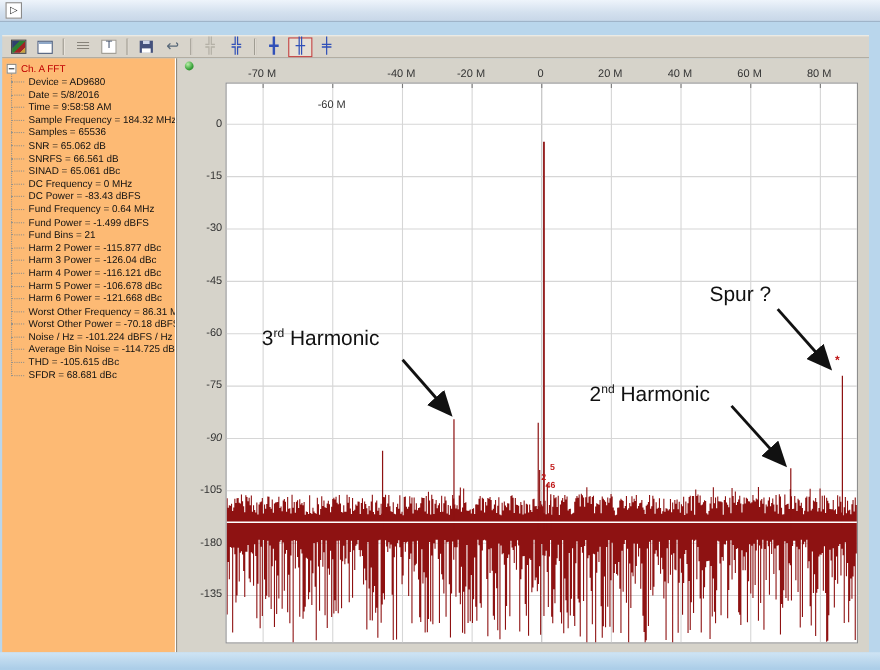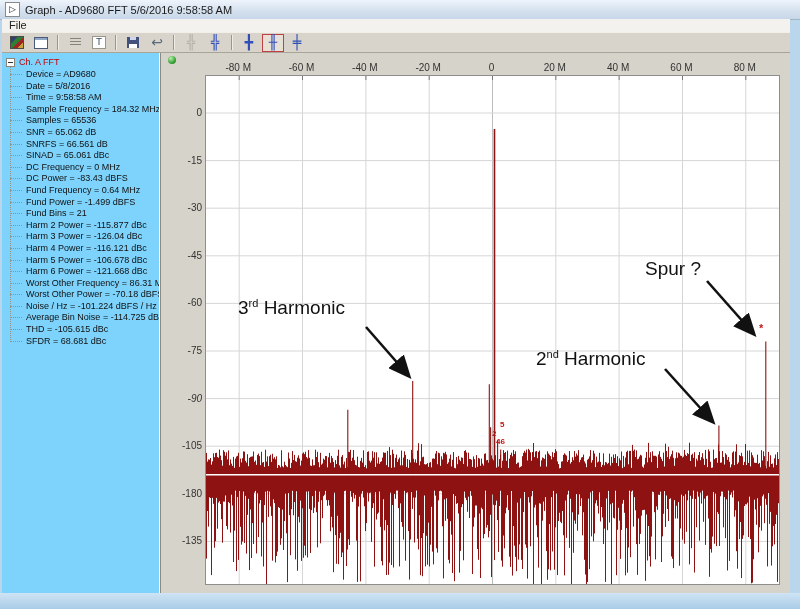--- a/index.html
+++ b/index.html
@@ -18,21 +18,21 @@
   .tb-sep{width:1px;height:15px;background:#9a968c;border-right:1px solid #f0ece4;margin:0 3px;}
   .ic{display:inline-block;font-family:"DejaVu Sans",sans-serif;font-size:14px;line-height:15px;text-align:center;}
   .ic-graph-image{width:12px;height:11px;border:1px solid #4a4a4a;background:linear-gradient(135deg,#31406e 0 30%,#2f7d32 30% 55%,#a02424 55% 78%,#caa23c 78%);}
   .ic-form-view{width:12px;height:10px;background:#fff;border:1px solid #4a5a78;box-shadow:inset 0 2px 0 #8fa8c8;}
   .ic-list-view{width:11px;height:9px;background:repeating-linear-gradient(#87837a 0 1px,transparent 1px 3px);}
   .ic-text-properties{width:12px;height:11px;border:1px solid #9a968c;background:#fff;color:#3a4a66;font-size:9px;line-height:11px;}
   .ic-save{width:12px;height:11px;background:#44517c;position:relative;}
   .ic-save::before{content:"";position:absolute;left:3px;top:0;width:6px;height:3px;background:#cfd6e8;}
   .ic-save::after{content:"";position:absolute;left:2px;bottom:0;width:8px;height:4px;background:#fff;}
   
-  .sidebar{position:absolute;left:2px;top:53px;width:158px;height:540px;background:#7dd3fc;border-right:1px solid #fff;box-sizing:border-box;overflow:hidden;}
+  .sidebar{position:absolute;left:2px;top:53px;width:158px;height:540px;background:#fdba74;border-right:1px solid #fff;box-sizing:border-box;overflow:hidden;}
   .panel{position:absolute;left:160px;top:53px;width:630px;height:540px;background:#d6d3ca;border-left:1px solid #8e8a80;box-sizing:border-box;}
   .bottomstrip{position:absolute;left:0;top:593px;width:800px;height:16px;background:linear-gradient(#cfe4f4,#a9cce7);}
   
   .tree{position:absolute;left:4px;top:3px;font-size:9px;color:#111;}
   .tree-root{display:flex;align-items:center;height:12px;}
   .expander{width:9px;height:9px;background:#fff;border:1px solid #8a867c;position:relative;margin-right:4px;box-sizing:border-box;}
   .expander::after{content:"";position:absolute;left:1px;top:3px;width:5px;border-top:1px solid #333;}
   .tree-root-label{color:#c00000;}
   ul.tree-children{list-style:none;margin:1px 0 0 0;padding:0;position:relative;}
   ul.tree-children::before{content:"";position:absolute;left:4px;top:-2px;bottom:5px;border-left:1px dotted #96928a;}
@@ -50,26 +50,22 @@
   .arrow-svg{position:absolute;left:0;top:0;pointer-events:none;}
   .watermark{position:absolute;right:6px;bottom:2px;font-size:15px;letter-spacing:1px;color:#9bc84a;opacity:.95;}
 </style>
 </head>
 <body>
 
 <div class="app">
 
   <div class="titlebar">
     <span class="win-icon">▷</span>
-    <span class="win-title">Graph - AD9680 FFT 5/6/2016 9:58:58 AM</span>
   </div>
 
-  <div class="menubar">
-      <div class="menu-item">File</div>
-    </div>
 
   <div class="toolbar">
       <button class="tb-btn">
         <span class="ic ic-graph-image"></span>
       </button>
       <button class="tb-btn">
         <span class="ic ic-form-view"></span>
       </button>
       <span class="tb-sep"></span>
       <button class="tb-btn">
@@ -174,22 +170,22 @@
         <line x1="0" y1="417.8" x2="573" y2="417.8" stroke="#d6d6d6" stroke-width="1"></line>
         <line x1="0" y1="465.4" x2="573" y2="465.4" stroke="#d6d6d6" stroke-width="1"></line>
         <path d="M0.5 376.9V482.6M1.5 385.6V435.0M2.5 383.4V450.6M3.5 383.7V421.3M4.5 382.0V422.0M5.5 388.6V499.1M6.5 385.4V421.8M7.5 377.3V427.8M8.5 381.2V471.7M9.5 377.0V465.3M10.5 376.8V421.9M11.5 381.0V452.7M12.5 381.7V426.6M13.5 373.6V425.2M14.5 379.6V428.0M15.5 384.2V443.2M16.5 389.7V466.7M17.5 374.2V425.6M18.5 375.8V425.6M19.5 379.6V419.5M20.5 376.4V450.0M21.5 383.4V453.4M22.5 374.4V426.0M23.5 389.2V427.2M24.5 383.4V456.6M25.5 387.6V418.7M26.5 389.9V429.5M27.5 380.9V486.0M28.5 391.8V454.7M29.5 382.6V414.7M30.5 380.5V495.1M31.5 379.8V421.1M32.5 376.8V483.9M33.5 390.9V415.0M34.5 382.6V450.8M35.5 386.4V468.6M36.5 382.2V465.5M37.5 375.4V415.6M38.5 375.7V467.0M39.5 384.8V419.9M40.5 386.6V477.6M41.5 378.2V438.8M42.5 390.2V422.8M43.5 381.8V494.1M44.5 380.9V433.5M45.5 380.6V482.1M46.5 380.4V447.1M47.5 375.5V468.0M48.5 385.8V416.6M49.5 384.5V414.9M50.5 388.8V477.4M51.5 378.9V417.2M52.5 377.6V461.0M53.5 380.1V427.5M54.5 389.2V424.0M55.5 375.8V480.5M56.5 386.6V446.5M57.5 386.0V490.5M58.5 390.9V429.1M59.5 373.7V415.7M60.5 385.6V508.0M61.5 380.4V414.9M62.5 390.1V440.9M63.5 380.2V415.6M64.5 378.7V430.4M65.5 385.9V439.9M66.5 377.8V484.7M67.5 382.6V423.4M68.5 381.2V427.1M69.5 383.3V486.4M70.5 380.3V480.0M71.5 392.0V475.6M72.5 389.0V431.1M73.5 389.5V432.0M74.5 391.3V468.8M75.5 374.3V462.4M76.5 390.3V433.6M77.5 391.3V474.0M78.5 385.7V445.1M79.5 389.0V417.7M80.5 390.3V457.3M81.5 391.1V506.1M82.5 376.5V417.0M83.5 382.5V439.1M84.5 392.0V479.2M85.5 386.8V433.2M86.5 375.1V414.8M87.5 384.0V439.3M88.5 378.9V426.1M89.5 385.2V483.4M90.5 385.8V415.3M91.5 381.7V494.8M92.5 379.3V440.8M93.5 382.5V446.4M94.5 389.6V424.6M95.5 384.6V484.9M96.5 377.6V432.3M97.5 376.4V481.8M98.5 378.1V469.7M99.5 375.7V479.4M100.5 381.0V415.6M101.5 382.4V481.5M102.5 374.1V415.4M103.5 381.8V432.9M104.5 389.5V477.0M105.5 390.0V434.2M106.5 383.4V420.1M107.5 389.3V437.0M108.5 389.2V431.7M109.5 373.7V414.8M110.5 381.0V436.2M111.5 375.8V471.4M112.5 386.2V425.8M113.5 391.2V415.7M114.5 376.8V467.3M115.5 388.6V424.2M116.5 387.5V442.2M117.5 382.6V420.2M118.5 383.8V418.7M119.5 380.0V414.9M120.5 380.1V424.1M121.5 391.3V429.8M122.5 381.3V424.2M123.5 376.9V429.4M124.5 386.7V455.3M125.5 379.9V440.8M126.5 382.2V451.5M127.5 386.0V496.2M128.5 391.4V416.7M129.5 384.1V459.1M130.5 388.0V487.8M131.5 379.8V439.8M132.5 373.7V488.2M133.5 389.4V462.3M134.5 391.6V456.8M135.5 380.8V481.1M136.5 379.1V476.5M137.5 388.3V503.7M138.5 385.6V415.2M139.5 392.1V414.7M140.5 382.0V490.1M141.5 391.0V473.5M142.5 375.8V463.3M143.5 376.1V469.0M144.5 373.8V415.2M145.5 384.9V420.8M146.5 381.7V425.9M147.5 374.0V417.0M148.5 384.2V422.6M149.5 388.8V418.9M150.5 389.4V464.6M151.5 380.7V505.9M152.5 391.0V430.5M153.5 391.4V420.8M154.5 384.9V505.3M155.5 381.9V417.6M156.5 386.6V415.1M157.5 374.3V421.6M158.5 391.0V430.3M159.5 389.2V455.1M160.5 392.4V447.1M161.5 375.9V416.7M162.5 375.3V425.5M163.5 384.7V417.1M164.5 386.5V416.6M165.5 384.6V465.9M166.5 375.2V432.1M167.5 381.7V427.2M168.5 376.2V490.7M169.5 390.9V416.2M170.5 376.3V443.5M171.5 387.4V437.9M172.5 381.4V436.6M173.5 387.8V415.6M174.5 385.9V450.9M175.5 385.3V485.1M176.5 381.6V489.4M177.5 376.3V423.3M178.5 376.8V454.4M179.5 376.7V444.2M180.5 389.1V499.0M181.5 374.9V449.1M182.5 391.1V498.8M183.5 371.1V486.7M184.5 379.1V416.7M185.5 391.8V489.0M186.5 373.7V429.0M187.5 377.7V491.5M188.5 391.3V417.9M189.5 381.9V422.8M190.5 378.6V414.6M191.5 386.0V414.6M192.5 383.3V432.1M193.5 381.6V490.4M194.5 389.4V427.4M195.5 374.6V446.0M196.5 389.3V450.8M197.5 381.6V463.6M198.5 375.3V414.9M199.5 378.9V484.7M200.5 390.9V416.9M201.5 383.0V416.4M202.5 391.9V455.1M203.5 383.8V503.6M204.5 386.5V463.5M205.5 373.9V416.2M206.5 377.1V432.9M207.5 382.7V421.6M208.5 386.3V466.5M209.5 383.4V421.6M210.5 386.9V414.6M211.5 374.5V462.8M212.5 367.2V473.4M213.5 389.3V439.3M214.5 385.3V499.2M215.5 368.1V462.0M216.5 381.2V500.2M217.5 380.7V457.2M218.5 388.1V419.5M219.5 388.5V490.4M220.5 388.1V459.8M221.5 387.1V488.7M222.5 390.9V446.7M223.5 386.8V490.4M224.5 386.1V468.7M225.5 391.3V430.8M226.5 382.7V475.6M227.5 382.4V488.4M228.5 382.8V414.7M229.5 377.5V419.7M230.5 375.0V472.3M231.5 388.2V476.6M232.5 376.6V424.4M233.5 377.3V415.2M234.5 389.8V414.7M235.5 380.3V415.3M236.5 383.5V450.3M237.5 376.8V502.4M238.5 377.4V423.4M239.5 375.8V444.8M240.5 378.5V422.3M241.5 387.9V442.8M242.5 386.4V483.8M243.5 382.6V487.4M244.5 378.6V445.2M245.5 390.4V458.7M246.5 383.8V497.0M247.5 376.1V418.0M248.5 391.8V505.2M249.5 392.3V420.0M250.5 381.0V427.9M251.5 388.2V427.0M252.5 379.9V437.5M253.5 383.6V496.6M254.5 385.1V474.9M255.5 381.4V431.2M256.5 381.8V428.1M257.5 387.9V484.3M258.5 375.0V415.6M259.5 374.2V421.8M260.5 376.5V424.1M261.5 390.4V435.8M262.5 376.7V420.7M263.5 382.9V442.0M264.5 383.0V415.2M265.5 383.8V419.8M266.5 390.9V498.0M267.5 380.4V450.7M268.5 383.2V441.5M269.5 391.8V429.6M270.5 379.1V429.5M271.5 390.8V473.0M272.5 381.9V483.8M273.5 382.6V437.6M274.5 389.8V502.0M275.5 382.6V431.7M276.5 387.6V433.2M277.5 389.5V462.3M278.5 377.8V458.1M279.5 377.4V414.7M280.5 384.3V451.6M281.5 384.0V449.0M282.5 386.7V461.4M283.5 384.0V455.0M284.5 384.6V438.8M285.5 379.4V501.1M286.5 382.7V418.5M287.5 384.3V428.8M288.5 390.3V484.1M289.5 379.2V429.2M290.5 391.6V424.7M291.5 391.6V444.1M292.5 390.6V475.9M293.5 383.1V430.0M294.5 378.7V414.8M295.5 391.9V484.6M296.5 384.7V490.7M297.5 374.1V459.6M298.5 377.0V472.4M299.5 376.0V437.4M300.5 384.8V431.6M301.5 374.6V419.2M302.5 392.1V434.1M303.5 382.6V480.7M304.5 378.9V490.9M305.5 376.7V415.0M306.5 380.3V499.6M307.5 374.0V450.0M308.5 378.0V469.7M309.5 375.3V480.9M310.5 388.0V495.2M311.5 386.8V426.7M312.5 386.5V483.6M313.5 391.5V468.4M314.5 390.8V422.4M315.5 390.2V483.9M316.5 380.2V493.0M317.5 376.9V436.0M318.5 374.9V416.0M319.5 376.5V468.4M320.5 373.6V471.8M321.5 384.4V502.6M322.5 372.9V421.2M323.5 374.2V426.6M324.5 376.3V470.3M325.5 384.7V420.3M326.5 376.0V415.0M327.5 367.0V508.0M328.5 381.1V431.5M329.5 375.5V428.8M330.5 375.0V449.3M331.5 382.1V461.3M332.5 375.9V491.6M333.5 374.6V427.3M334.5 390.5V427.8M335.5 384.4V508.0M336.5 381.5V444.7M337.5 382.1V425.6M338.5 382.9V434.9M339.5 378.5V421.1M340.5 390.6V475.1M341.5 375.3V503.8M342.5 377.5V493.3M343.5 378.8V448.1M344.5 380.1V494.3M345.5 383.3V421.2M346.5 376.2V475.5M347.5 381.1V414.9M348.5 377.0V493.7M349.5 373.2V451.4M350.5 375.3V417.5M351.5 385.4V499.1M352.5 388.1V445.0M353.5 392.3V436.8M354.5 392.0V445.8M355.5 385.6V447.2M356.5 385.3V435.0M357.5 378.9V459.3M358.5 377.3V499.4M359.5 378.5V424.6M360.5 379.5V461.9M361.5 386.0V418.6M362.5 384.0V414.8M363.5 375.0V471.9M364.5 387.5V422.8M365.5 386.0V508.0M366.5 381.2V436.3M367.5 384.2V476.8M368.5 375.1V444.5M369.5 380.6V447.8M370.5 377.5V418.1M371.5 379.4V454.7M372.5 374.1V438.5M373.5 386.2V418.3M374.5 383.9V430.0M375.5 381.5V422.3M376.5 381.1V459.3M377.5 378.6V436.2M378.5 385.4V483.8M379.5 387.4V498.5M380.5 391.2V508.0M381.5 383.8V506.1M382.5 382.7V422.7M383.5 380.4V493.2M384.5 374.1V416.4M385.5 386.6V460.4M386.5 384.2V414.9M387.5 374.7V465.3M388.5 377.5V457.5M389.5 391.1V427.4M390.5 380.6V424.3M391.5 386.4V429.8M392.5 385.5V437.6M393.5 376.9V416.4M394.5 385.9V445.5M395.5 391.0V431.0M396.5 388.8V441.5M397.5 377.3V468.0M398.5 389.3V452.6M399.5 386.0V505.9M400.5 386.5V422.5M401.5 388.1V454.2M402.5 386.9V414.9M403.5 377.6V446.5M404.5 389.6V428.3M405.5 380.8V508.0M406.5 386.9V426.9M407.5 378.5V441.8M408.5 382.0V442.5M409.5 378.1V414.7M410.5 387.0V499.2M411.5 380.2V453.7M412.5 390.1V431.8M413.5 382.3V444.6M414.5 384.3V482.9M415.5 375.5V453.9M416.5 392.1V427.7M417.5 379.9V423.9M418.5 390.8V436.8M419.5 381.6V499.4M420.5 375.9V452.2M421.5 374.7V496.7M422.5 388.3V471.5M423.5 374.9V414.7M424.5 374.9V481.2M425.5 391.9V415.7M426.5 368.9V414.6M427.5 374.8V450.6M428.5 373.5V421.2M429.5 381.0V434.3M430.5 374.4V468.1M431.5 383.3V498.9M432.5 382.7V442.5M433.5 380.6V468.0M434.5 378.8V457.9M435.5 379.5V439.7M436.5 390.6V434.2M437.5 391.7V433.9M438.5 388.5V433.8M439.5 381.8V504.8M440.5 375.9V438.5M441.5 386.3V484.5M442.5 366.9V450.0M443.5 381.6V480.2M444.5 376.2V490.6M445.5 386.1V460.6M446.5 375.3V415.7M447.5 379.7V416.2M448.5 379.8V436.2M449.5 379.8V483.4M450.5 380.6V430.4M451.5 392.0V433.8M452.5 378.5V418.7M453.5 375.2V418.9M454.5 380.9V415.7M455.5 382.8V486.0M456.5 385.1V460.4M457.5 376.6V437.8M458.5 390.5V415.2M459.5 367.7V450.9M460.5 375.0V419.5M461.5 381.1V433.0M462.5 370.8V445.0M463.5 383.1V423.0M464.5 380.4V422.4M465.5 378.2V480.5M466.5 374.7V482.8M467.5 381.8V492.1M468.5 389.8V424.2M469.5 382.3V442.5M470.5 376.3V429.8M471.5 381.7V442.5M472.5 376.6V426.1M473.5 377.4V489.7M474.5 379.6V452.5M475.5 379.9V418.7M476.5 381.6V463.6M477.5 380.6V420.1M478.5 373.9V467.7M479.5 378.7V418.3M480.5 380.0V455.8M481.5 377.1V424.4M482.5 378.1V414.6M483.5 366.7V488.4M484.5 385.0V419.8M485.5 378.9V472.2M486.5 377.7V422.8M487.5 381.9V414.6M488.5 376.2V496.5M489.5 390.7V423.0M490.5 382.7V451.2M491.5 384.5V415.7M492.5 379.0V420.7M493.5 376.0V464.7M494.5 384.2V416.6M495.5 381.2V427.6M496.5 377.2V414.6M497.5 382.6V445.8M498.5 388.9V422.7M499.5 373.9V468.9M500.5 382.8V420.2M501.5 391.1V419.6M502.5 373.4V442.5M503.5 375.3V500.8M504.5 385.7V473.1M505.5 391.8V476.6M506.5 391.5V460.6M507.5 373.6V416.1M508.5 383.2V467.7M509.5 382.1V417.6M510.5 381.9V470.1M511.5 386.7V436.1M512.5 368.5V437.9M513.5 375.2V470.0M514.5 386.7V420.3M515.5 386.5V415.6M516.5 375.0V415.7M517.5 381.0V451.4M518.5 388.5V421.1M519.5 377.3V462.1M520.5 378.7V423.4M521.5 383.8V494.5M522.5 381.0V414.6M523.5 385.8V484.9M524.5 391.4V418.8M525.5 388.4V416.5M526.5 376.5V421.4M527.5 375.3V414.6M528.5 389.1V440.7M529.5 375.6V434.3M530.5 368.3V475.2M531.5 388.1V492.7M532.5 386.4V425.4M533.5 379.1V463.1M534.5 380.0V446.0M535.5 376.8V502.1M536.5 380.4V462.8M537.5 389.1V459.4M538.5 385.9V430.0M539.5 368.0V428.1M540.5 389.0V428.4M541.5 374.7V426.7M542.5 386.9V461.1M543.5 374.4V420.7M544.5 390.4V463.0M545.5 376.4V507.3M546.5 379.2V506.6M547.5 381.5V483.3M548.5 386.7V423.7M549.5 386.9V433.5M550.5 386.9V448.8M551.5 378.6V422.3M552.5 387.8V476.3M553.5 386.9V451.3M554.5 391.3V429.8M555.5 374.2V454.7M556.5 384.5V420.4M557.5 375.3V418.5M558.5 380.2V447.2M559.5 389.8V422.8M560.5 392.3V428.8M561.5 385.2V490.4M562.5 375.9V417.0M563.5 390.7V447.9M564.5 379.3V435.9M565.5 388.0V489.6M566.5 387.5V470.3M567.5 391.4V449.9M568.5 382.4V468.4M569.5 378.5V448.0M570.5 389.1V438.8M571.5 376.2V505.9M572.5 383.0V427.2" stroke="#8e1212" stroke-width="1" fill="none"></path>
         <path d="M141.8 333.7V405.1M206.7 305.1V405.1M283.3 308.3V405.1M284.6 351.2V405.1M291.6 363.8V405.1M294.7 373.4V405.1M512.9 349.6V405.1M559.8 265.5V405.1" stroke="#8e1212" stroke-width="1.1" fill="none"></path>
         <path d="M288.5 52.9V405.1" stroke="#8e1212" stroke-width="1.6" fill="none"></path>
         <line x1="0" y1="398.8" x2="573" y2="398.8" stroke="#ffffff" stroke-width="1.4"></line>
       </svg>
   </div>
 
   <div id="axis-layer">
-      <div class="xlab" style="left: 213.22px;">-80 M</div>
-      <div class="xlab" style="left: 276.54px;">-60 M</div>
+      <div class="xlab" style="left: 213.22px;">-70 M</div>
+      <div class="xlab" style="left: 276.54px; margin-top: 28px;">-60 M</div>
       <div class="xlab" style="left: 339.86px;">-40 M</div>
       <div class="xlab" style="left: 403.18px;">-20 M</div>
       <div class="xlab" style="left: 466.5px;">0</div>
       <div class="xlab" style="left: 529.82px;">20 M</div>
       <div class="xlab" style="left: 593.14px;">40 M</div>
       <div class="xlab" style="left: 656.46px;">60 M</div>
       <div class="xlab" style="left: 719.78px;">80 M</div>
       <div class="ylab" style="top: 107px;">0</div>
       <div class="ylab" style="top: 154.6px;">-15</div>
       <div class="ylab" style="top: 202.199px;">-30</div>

